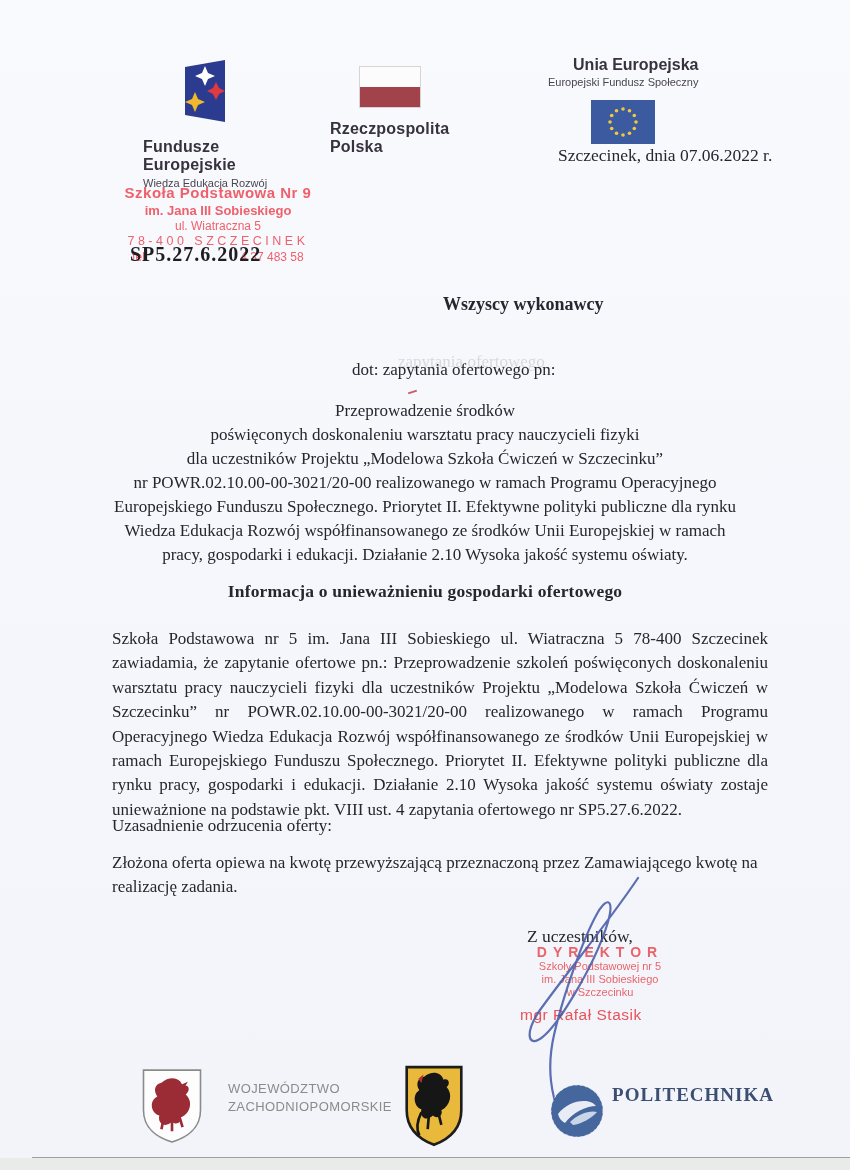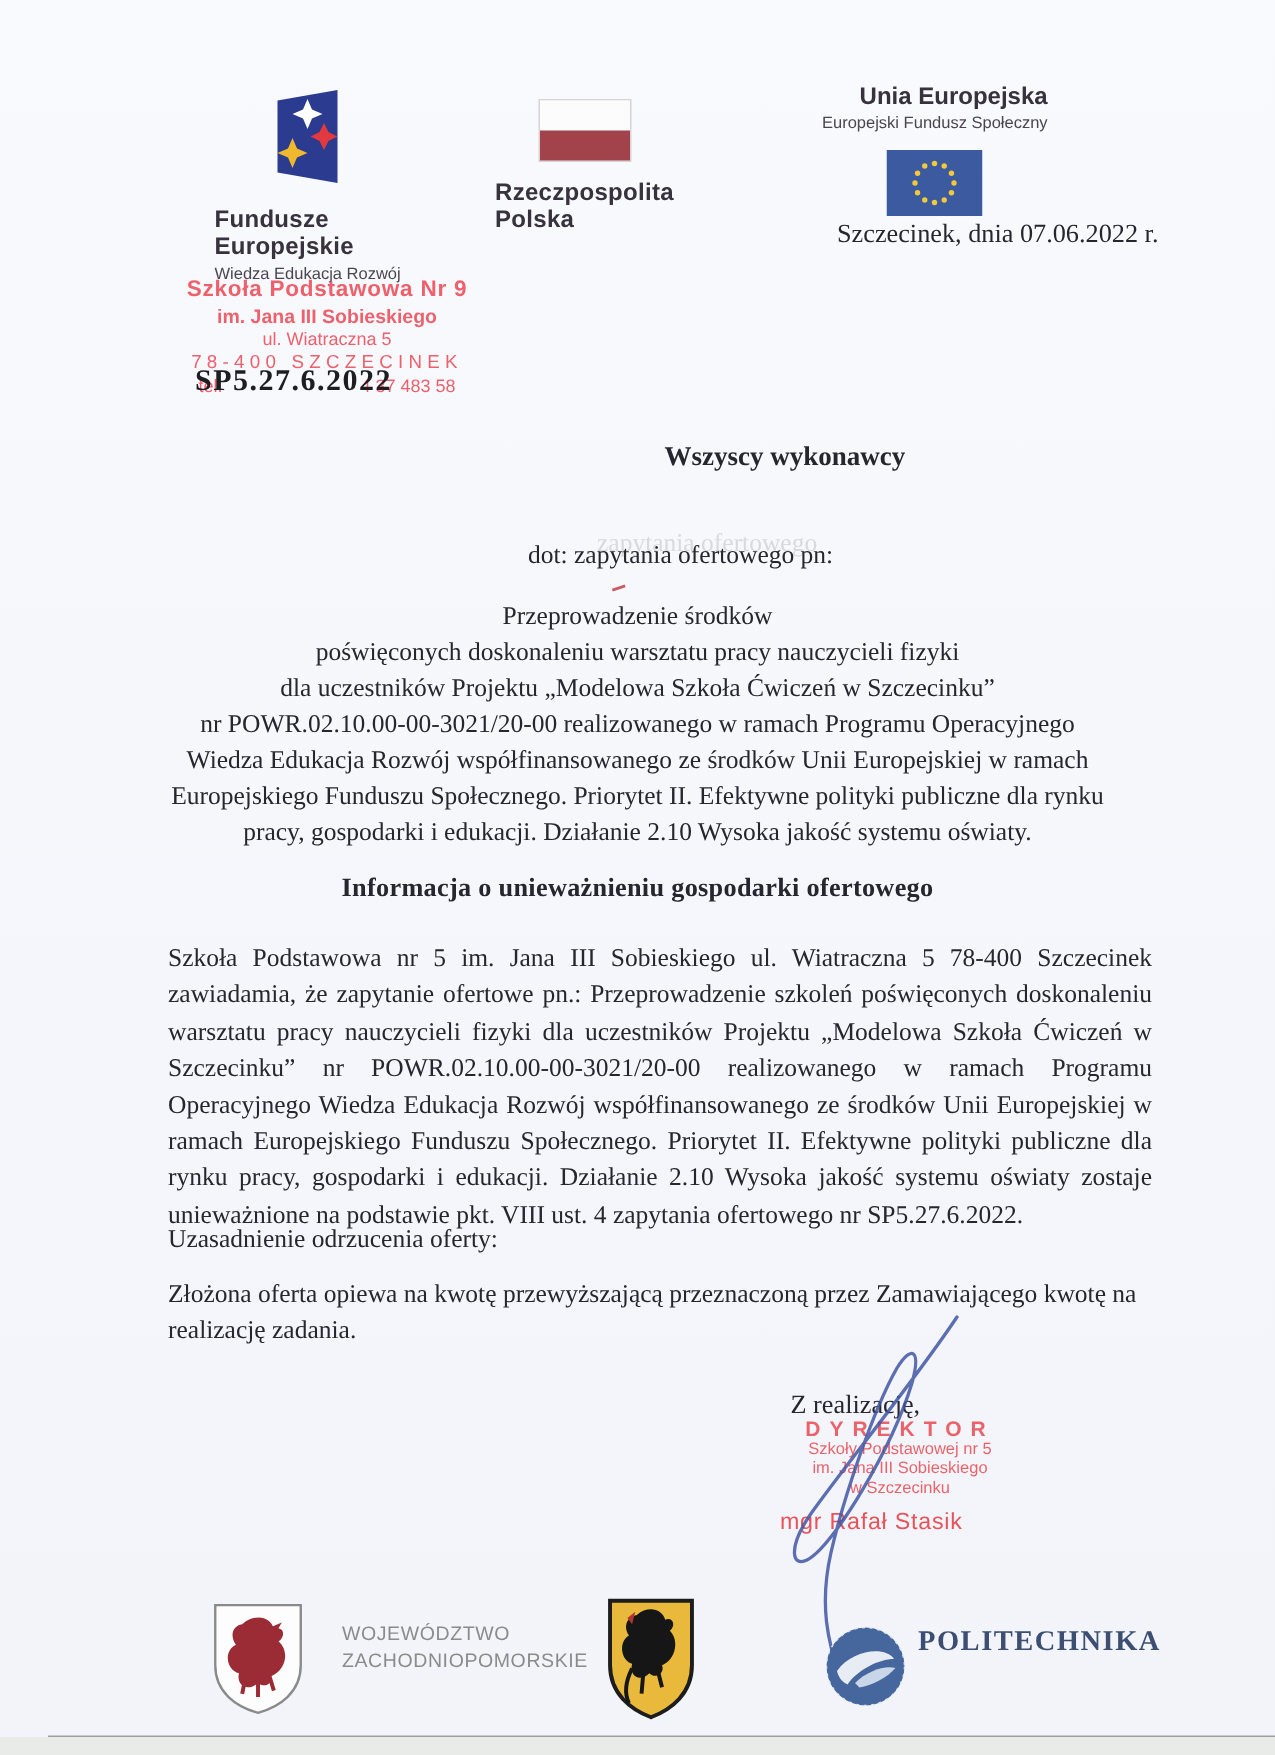--- a/index.html
+++ b/index.html
@@ -146,34 +146,34 @@
 
   <div class="abs subject-ghost" style="left:398px; top:352px;">zapytania ofertowego</div>
   <div class="abs subject" style="left:352px; top:360px;">dot: zapytania ofertowego pn:</div>
   <div class="red-tick"></div>
 
   <div class="abs project-block" style="left:0px; top:399px;">
     <div>Przeprowadzenie środków</div>
     <div>poświęconych doskonaleniu warsztatu pracy nauczycieli fizyki</div>
     <div>dla uczestników Projektu „Modelowa Szkoła Ćwiczeń w Szczecinku”</div>
     <div>nr POWR.02.10.00-00-3021/20-00 realizowanego w ramach Programu Operacyjnego</div>
+    <div>Europejskiego Funduszu Społecznego. Priorytet II. Efektywne polityki publiczne dla rynku</div>
     <div>Wiedza Edukacja Rozwój współfinansowanego ze środków Unii Europejskiej w ramach</div>
-    <div>Europejskiego Funduszu Społecznego. Priorytet II. Efektywne polityki publiczne dla rynku</div>
     <div>pracy, gospodarki i edukacji. Działanie 2.10 Wysoka jakość systemu oświaty.</div>
   </div>
 
   <div class="abs section-heading" style="left:0px; top:581px;">Informacja o unieważnieniu gospodarki ofertowego</div>
 
   <div class="abs body-par" style="left:112px; top:627px;">Szkoła Podstawowa nr 5 im. Jana III Sobieskiego ul. Wiatraczna 5 78-400 Szczecinek zawiadamia, że zapytanie ofertowe pn.: Przeprowadzenie szkoleń poświęconych doskonaleniu warsztatu pracy nauczycieli fizyki dla uczestników Projektu „Modelowa Szkoła Ćwiczeń w Szczecinku” nr POWR.02.10.00-00-3021/20-00 realizowanego w ramach Programu Operacyjnego Wiedza Edukacja Rozwój współfinansowanego ze środków Unii Europejskiej w ramach Europejskiego Funduszu Społecznego. Priorytet II. Efektywne polityki publiczne dla rynku pracy, gospodarki i edukacji. Działanie 2.10 Wysoka jakość systemu oświaty zostaje unieważnione na podstawie pkt. VIII ust. 4 zapytania ofertowego nr SP5.27.6.2022.</div>
 
   <div class="abs plain-par" style="left:112px; top:851px;">Złożona oferta opiewa na kwotę przewyższającą przeznaczoną przez Zamawiającego kwotę na realizację zadania.</div>
 
   <div class="abs" style="left:112px; top:816px; font-size:17px;">Uzasadnienie odrzucenia oferty:</div>
 
-  <div class="abs salutation" style="left:527px; top:926px;">Z realizację,</div>
+  <div class="abs salutation" style="left:527px; top:926px;">Z uczestników,</div>
 
   <div class="abs dir-stamp" style="left:505px; top:944px;">
     <div class="dir-title">DYREKTOR</div>
     <div class="dir-line">Szkoły Podstawowej nr 5</div>
     <div class="dir-line">im. Jana III Sobieskiego</div>
     <div class="dir-line">w Szczecinku</div>
   </div>
 
   <div class="abs signer" style="left:520px; top:1006px;">mgr Rafał Stasik</div>
 

